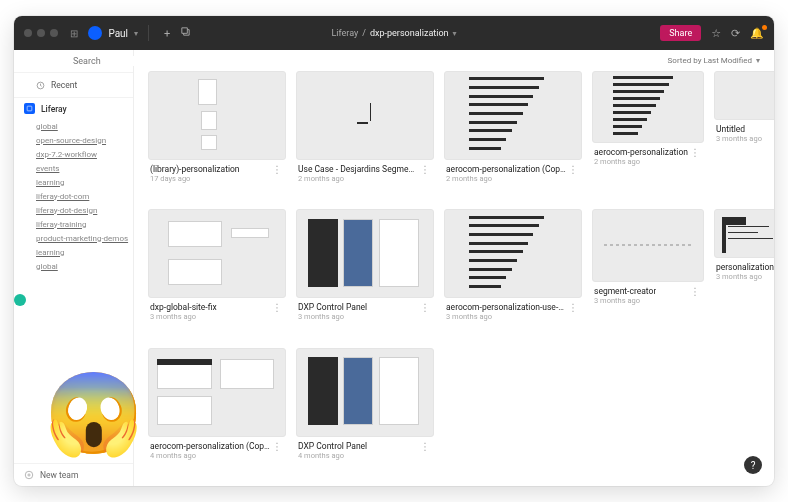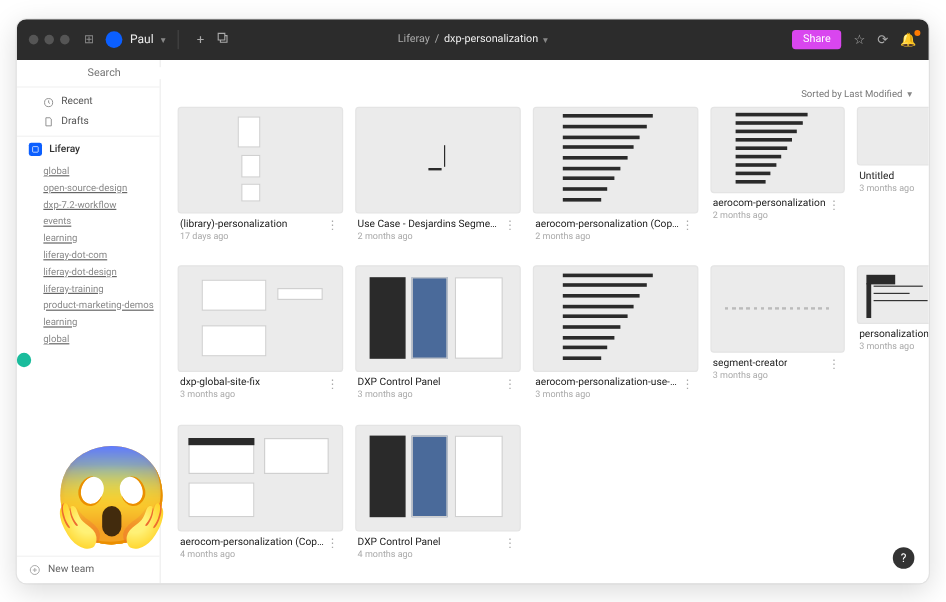--- a/index.html
+++ b/index.html
@@ -11,39 +11,39 @@
 .grid-icon { margin-left:12px; font-size:10px; color:#888; }
 .user-sect { display:flex; align-items:center; gap:6px; margin-left:10px; }
 .avatar { width:14px; height:14px; border-radius:50%; background:#0b5fff; }
 .user-name { color:#eee; font-size:10px; }
 .chev { color:#888; font-size:8px; }
 .divider-v { width:1px; height:16px; background:#444; margin:0 10px; }
 .top-btn { color:#aaa; padding:3px 5px; font-size:11px; cursor:pointer; }
 .breadcrumb { position:absolute; left:50%; transform:translateX(-50%); display:flex; gap:4px; align-items:center; font-size:9px; color:#aaa; }
 .breadcrumb .proj { color:#eee; }
 .tb-right { margin-left:auto; display:flex; align-items:center; gap:10px; }
-.share { background:#d946ef; color:#fff; font-size:9px; padding:3px 9px; border-radius:3px; }
+.share { background:#be185d; color:#fff; font-size:9px; padding:3px 9px; border-radius:3px; }
 .tb-ic { color:#aaa; font-size:11px; position:relative; }
 .notif-dot { width:5px; height:5px; background:#ff7a00; border-radius:50%; position:absolute; top:-2px; right:-3px; }
 .body { flex:1; display:flex; overflow:hidden; }
 .sidebar { width:120px; border-right:1px solid #eee; display:flex; flex-direction:column; font-size:9px; color:#666; }
 .search-row { display:flex; align-items:center; gap:5px; padding:6px 10px; border-bottom:1px solid #f2f2f2; }
 .search-row svg { width:9px; height:9px; stroke:#999; }
 .search-in { border:none; outline:none; font-size:9px; color:#888; flex:1;margin-left:44px; }
 .nav-sec { padding:4px 12px; border-bottom:1px solid #f2f2f2; }
 .nav-item { display:flex; align-items:center; gap:6px; padding:3px 10px; font-size:8.5px; color:#555; cursor:pointer; }
 .nav-item svg { width:9px; height:9px; stroke:#888; fill:none; }
 .team-row { display:flex; align-items:center; gap:6px; padding:5px 10px; font-size:8.5px; color:#333; font-weight:500; }
 .team-ic { width:11px; height:11px; background:#0b5fff; border-radius:2px; display:flex; align-items:center; justify-content:center; }
 .team-ic svg { width:7px; height:7px; stroke:#fff; }
 .proj-list { padding:0 0 4px 22px;text-decoration:underline; }
 .proj-item { font-size:8px; color:#888; padding:2.5px 0; cursor:pointer; white-space:nowrap; overflow:hidden; text-overflow:ellipsis; }
 .new-team { display:flex; align-items:center; gap:6px; padding:6px 10px; font-size:8.5px; color:#666; margin-top:auto; border-top:1px solid #f2f2f2; }
 .new-team svg { width:10px; height:10px; stroke:#aaa; }
-.main { flex:1; display:flex; flex-direction:column; overflow:hidden;margin-top:18px; }
+.main { flex:1; display:flex; flex-direction:column; overflow:hidden; }
 .sort-row { display:flex; justify-content:flex-end; padding:6px 14px 2px; font-size:8px; color:#777; }
 .grid { flex:1; display:grid; grid-template-columns:repeat(5,1fr); gap:10px 10px; padding:4px 14px 10px; overflow:hidden; }
 .card { display:flex; flex-direction:column; }
 .thumb { aspect-ratio:1.55; background:#ebebeb; border-radius:3px; border:1px solid #e4e4e4; position:relative; overflow:hidden; }
 .thumb .mini { position:absolute; background:#fff; border:1px solid #d0d0d0; }
 .thumb .dark { position:absolute; background:#2a2a2a; }
 .thumb .grey { position:absolute; background:#b0b0b0; }
 .thumb .line { position:absolute; background:#333; height:1px; }
 .meta { display:flex; justify-content:space-between; align-items:flex-start; padding:4px 2px 0; }
 .fname { font-size:8.5px; color:#222; white-space:nowrap; overflow:hidden; text-overflow:ellipsis; max-width:120px; }
@@ -100,26 +100,20 @@
           </svg>
         <input class="search-in" placeholder="Search" style="">
       </div>
       <div class="nav-sec">
         <div class="nav-item">
           <svg viewBox="0 0 24 24" stroke-width="2">
               <circle cx="12" cy="12" r="9"></circle>
               <path d="M12 7v5l3 2"></path>
             </svg>
           <span>Recent</span>
-        </div>
-        <div class="nav-item">
-          <svg viewBox="0 0 24 24" stroke-width="2">
-              <path d="M6 3h9l3 3v15H6z"></path>
-            </svg>
-          <span>Drafts</span>
         </div>
       </div>
       <div class="team-row">
         <span class="team-ic">
             <svg viewBox="0 0 24 24" stroke-width="2" fill="none">
               <rect x="4" y="4" width="16" height="16" rx="2"></rect>
             </svg>
           </span>
         <span>Liferay</span>
       </div>

